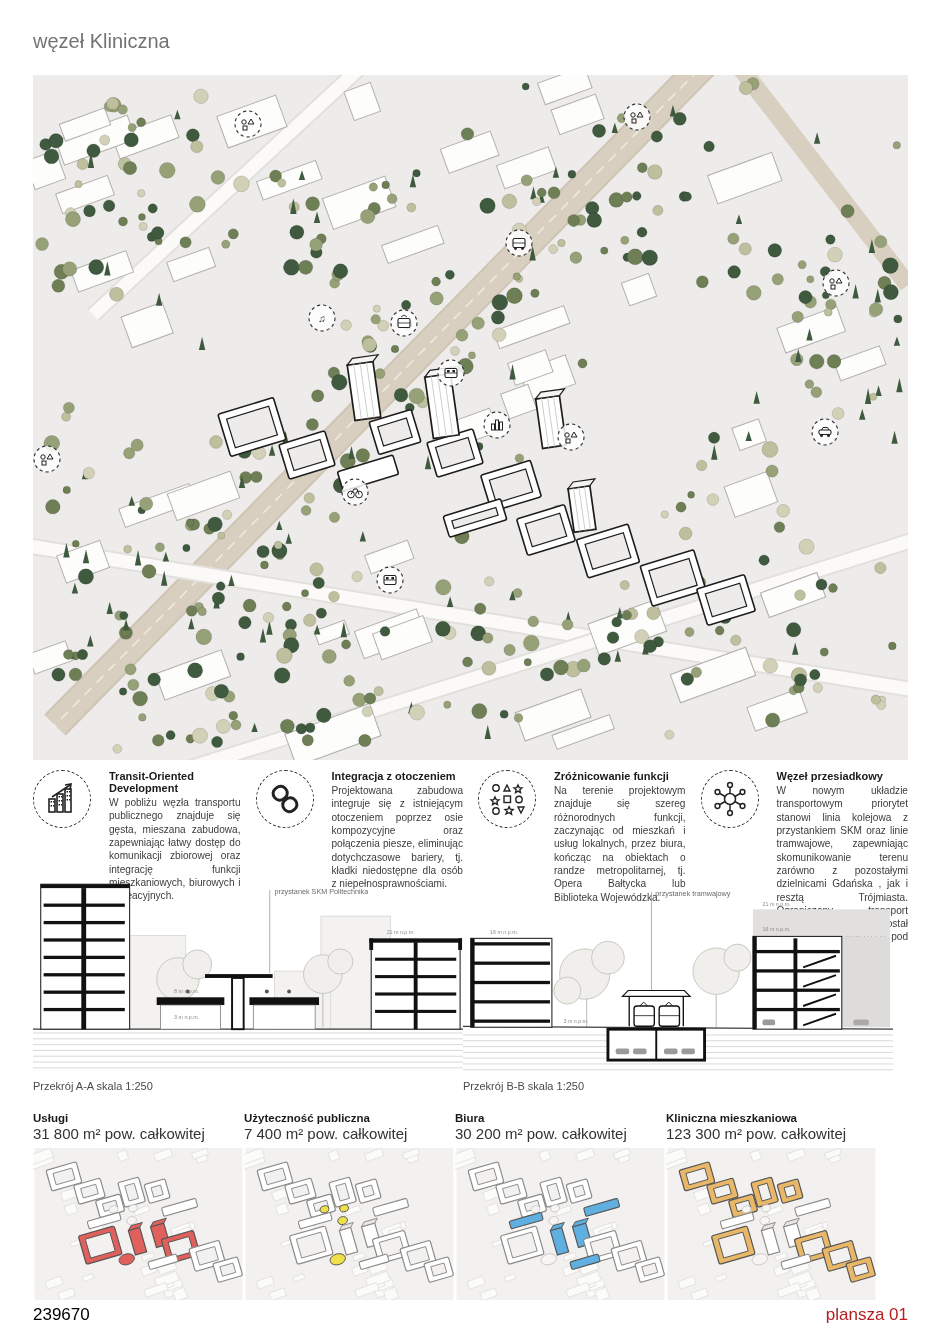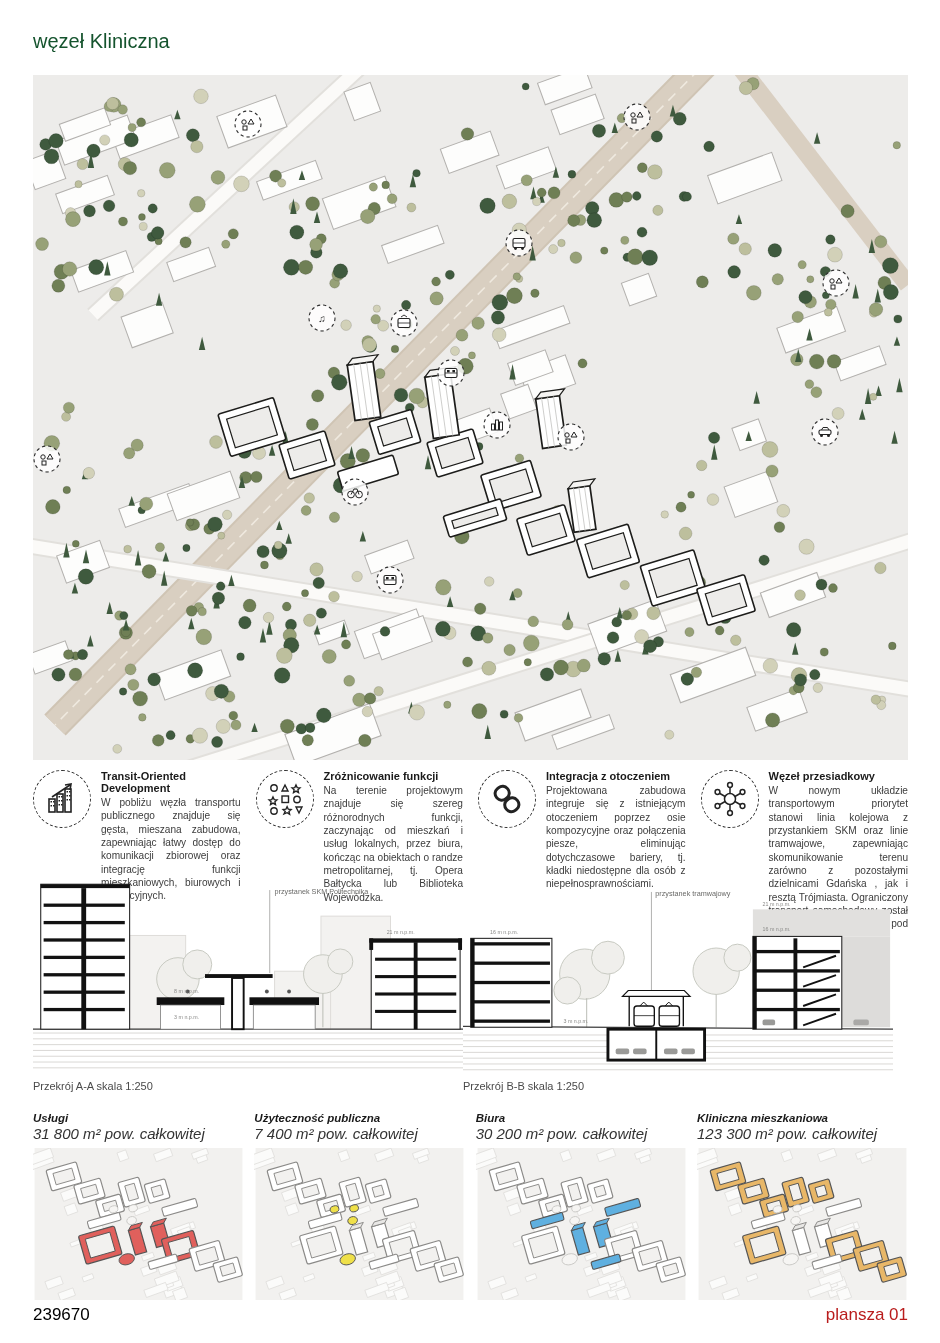--- a/index.html
+++ b/index.html
@@ -1,37 +1,37 @@
 <!DOCTYPE html>
 <html><head>
 <meta charset="utf-8">
 <style>
   html,body{margin:0;padding:0;background:#ffffff;}
   body{width:940px;height:1343px;overflow:hidden;font-family:"Liberation Sans",sans-serif;color:#1a1a1a;position:relative;}
   .page{position:absolute;inset:0;background:#fff;}
   
   .hdr{position:absolute;top:30px;left:33px;right:32px;height:34px;display:flex;justify-content:space-between;align-items:baseline;}
   .hdr .title{font-size:19px;font-weight:bold;letter-spacing:.4px;}
-  .hdr .subtitle{font-size:20px;font-weight:normal;color:#14532d;}
+  .hdr .subtitle{font-size:20px;font-weight:normal;color:#737373;}
   
   .map-wrap{position:absolute;top:75px;left:33px;width:875px;height:685px;}
   
   .features{position:absolute;top:770px;left:33px;width:875px;display:flex;gap:15px;}
-  .feature{width:208px;display:flex;gap:10px;}
+  .feature{width:208px;display:flex;gap:18px;}
   .f-icon{flex:0 0 56px;height:56px;border:1.4px dashed #2c2c2c;border-radius:50%;display:flex;align-items:center;justify-content:center;}
   .f-txt{flex:1;}
   .f-title{font-size:11px;font-weight:bold;margin-bottom:2px;}
   .f-body{font-size:10.1px;line-height:1.32;color:#3c3c3c;text-align:justify;}
   
   .sections{position:absolute;top:882px;left:33px;width:875px;display:flex;}
   .section-block{width:430px;}
   .section-label{font-size:11px;color:#4a4a4a;margin-top:4px;}
   svg text{font-family:"Liberation Sans",sans-serif;}
   
-  .thumbs{position:absolute;top:1112px;left:33px;width:875px;display:flex;justify-content:space-between;font-style:italic;}
+  .thumbs{position:absolute;top:1112px;left:33px;width:875px;display:flex;}
   .thumb{width:211px;}
   .t-title{font-size:11.5px;font-weight:bold;}
   .t-sub{font-size:15px;color:#333;margin-top:1px;margin-bottom:6px;}
   
   .ftr{position:absolute;top:1305px;left:33px;right:32px;display:flex;justify-content:space-between;align-items:baseline;}
   .ftr .left{font-size:17px;color:#000000;}
   .ftr .right{font-size:17px;color:#b91c1c;}
 </style>
 </head>
 <body>
@@ -726,52 +726,52 @@
         </svg>
       </div>
       <div class="f-txt">
         <div class="f-title">Transit-Oriented Development</div>
         <div class="f-body">W pobliżu węzła transportu publicznego znajduje się gęsta, mieszana zabudowa, zapewniając łatwy dostęp do komunikacji zbiorowej oraz integrację funkcji mieszkaniowych, biurowych i rekreacyjnych.</div>
       </div>
     </div>
 
     <div class="feature">
       <div class="f-icon">
+        <svg width="36" height="36" viewBox="0 0 36 36">
+          <g stroke="#222" stroke-width="3" fill="none" transform="rotate(-40 18 18)">
+            <rect x="11" y="4" width="14" height="13" rx="6"></rect>
+            <rect x="11" y="19" width="14" height="13" rx="6"></rect>
+          </g>
+        </svg>
+      </div>
+      <div class="f-txt">
+        <div class="f-title">Integracja z otoczeniem</div>
+        <div class="f-body">Projektowana zabudowa integruje się z istniejącym otoczeniem poprzez osie kompozycyjne oraz połączenia piesze, eliminując dotychczasowe bariery, tj. kładki niedostępne dla osób z niepełnosprawnościami.</div>
+      </div>
+    </div>
+
+    <div class="feature">
+      <div class="f-icon">
         <svg width="40" height="40" viewBox="0 0 40 40">
           <g stroke="#222" stroke-width="1.4" fill="none">
             <circle cx="9" cy="9" r="3.2"></circle>
             <path d="M17 12 L20 6 L23 12 Z"></path>
             <path d="M31 6 l1.2 2.6 2.8.3-2.1 1.9.6 2.8-2.5-1.5-2.5 1.5.6-2.8-2.1-1.9 2.8-.3 Z"></path>
             <path d="M8 18 l1.2 2.6 2.8.3-2.1 1.9.6 2.8-2.5-1.5-2.5 1.5.6-2.8-2.1-1.9 2.8-.3 Z"></path>
             <rect x="17" y="17" width="6.5" height="6.5"></rect>
             <circle cx="32" cy="20.5" r="3.2"></circle>
             <circle cx="9" cy="32" r="3.2"></circle>
             <path d="M29 35 l1.2-2.6-2.1-1.9 2.8-.3 1.2-2.6 1.2 2.6 2.8.3-2.1 1.9.6 2.8-2.5-1.5 Z" transform="translate(-10 0)"></path>
             <path d="M29 28 L32 34 L26 34 Z" transform="translate(3 0) rotate(180 30 31)"></path>
           </g>
         </svg>
       </div>
       <div class="f-txt">
         <div class="f-title">Zróżnicowanie funkcji</div>
         <div class="f-body">Na terenie projektowym znajduje się szereg różnorodnych funkcji, zaczynając od mieszkań i usług lokalnych, przez biura, kończąc na obiektach o randze metropolitarnej, tj. Opera Bałtycka lub Biblioteka Wojewódzka.</div>
-      </div>
-    </div>
-
-    <div class="feature">
-      <div class="f-icon">
-        <svg width="36" height="36" viewBox="0 0 36 36">
-          <g stroke="#222" stroke-width="3" fill="none" transform="rotate(-40 18 18)">
-            <rect x="11" y="4" width="14" height="13" rx="6"></rect>
-            <rect x="11" y="19" width="14" height="13" rx="6"></rect>
-          </g>
-        </svg>
-      </div>
-      <div class="f-txt">
-        <div class="f-title">Integracja z otoczeniem</div>
-        <div class="f-body">Projektowana zabudowa integruje się z istniejącym otoczeniem poprzez osie kompozycyjne oraz połączenia piesze, eliminując dotychczasowe bariery, tj. kładki niedostępne dla osób z niepełnosprawnościami.</div>
       </div>
     </div>
 
     <div class="feature">
       <div class="f-icon">
         <svg width="38" height="38" viewBox="0 0 38 38">
           <g stroke="#222" stroke-width="1.5" fill="none">
             <circle cx="19" cy="19" r="5.5"></circle>
             <line x1="19" y1="13.5" x2="19" y2="7"></line>
               <circle cx="19" cy="5" r="2.4"></circle>

